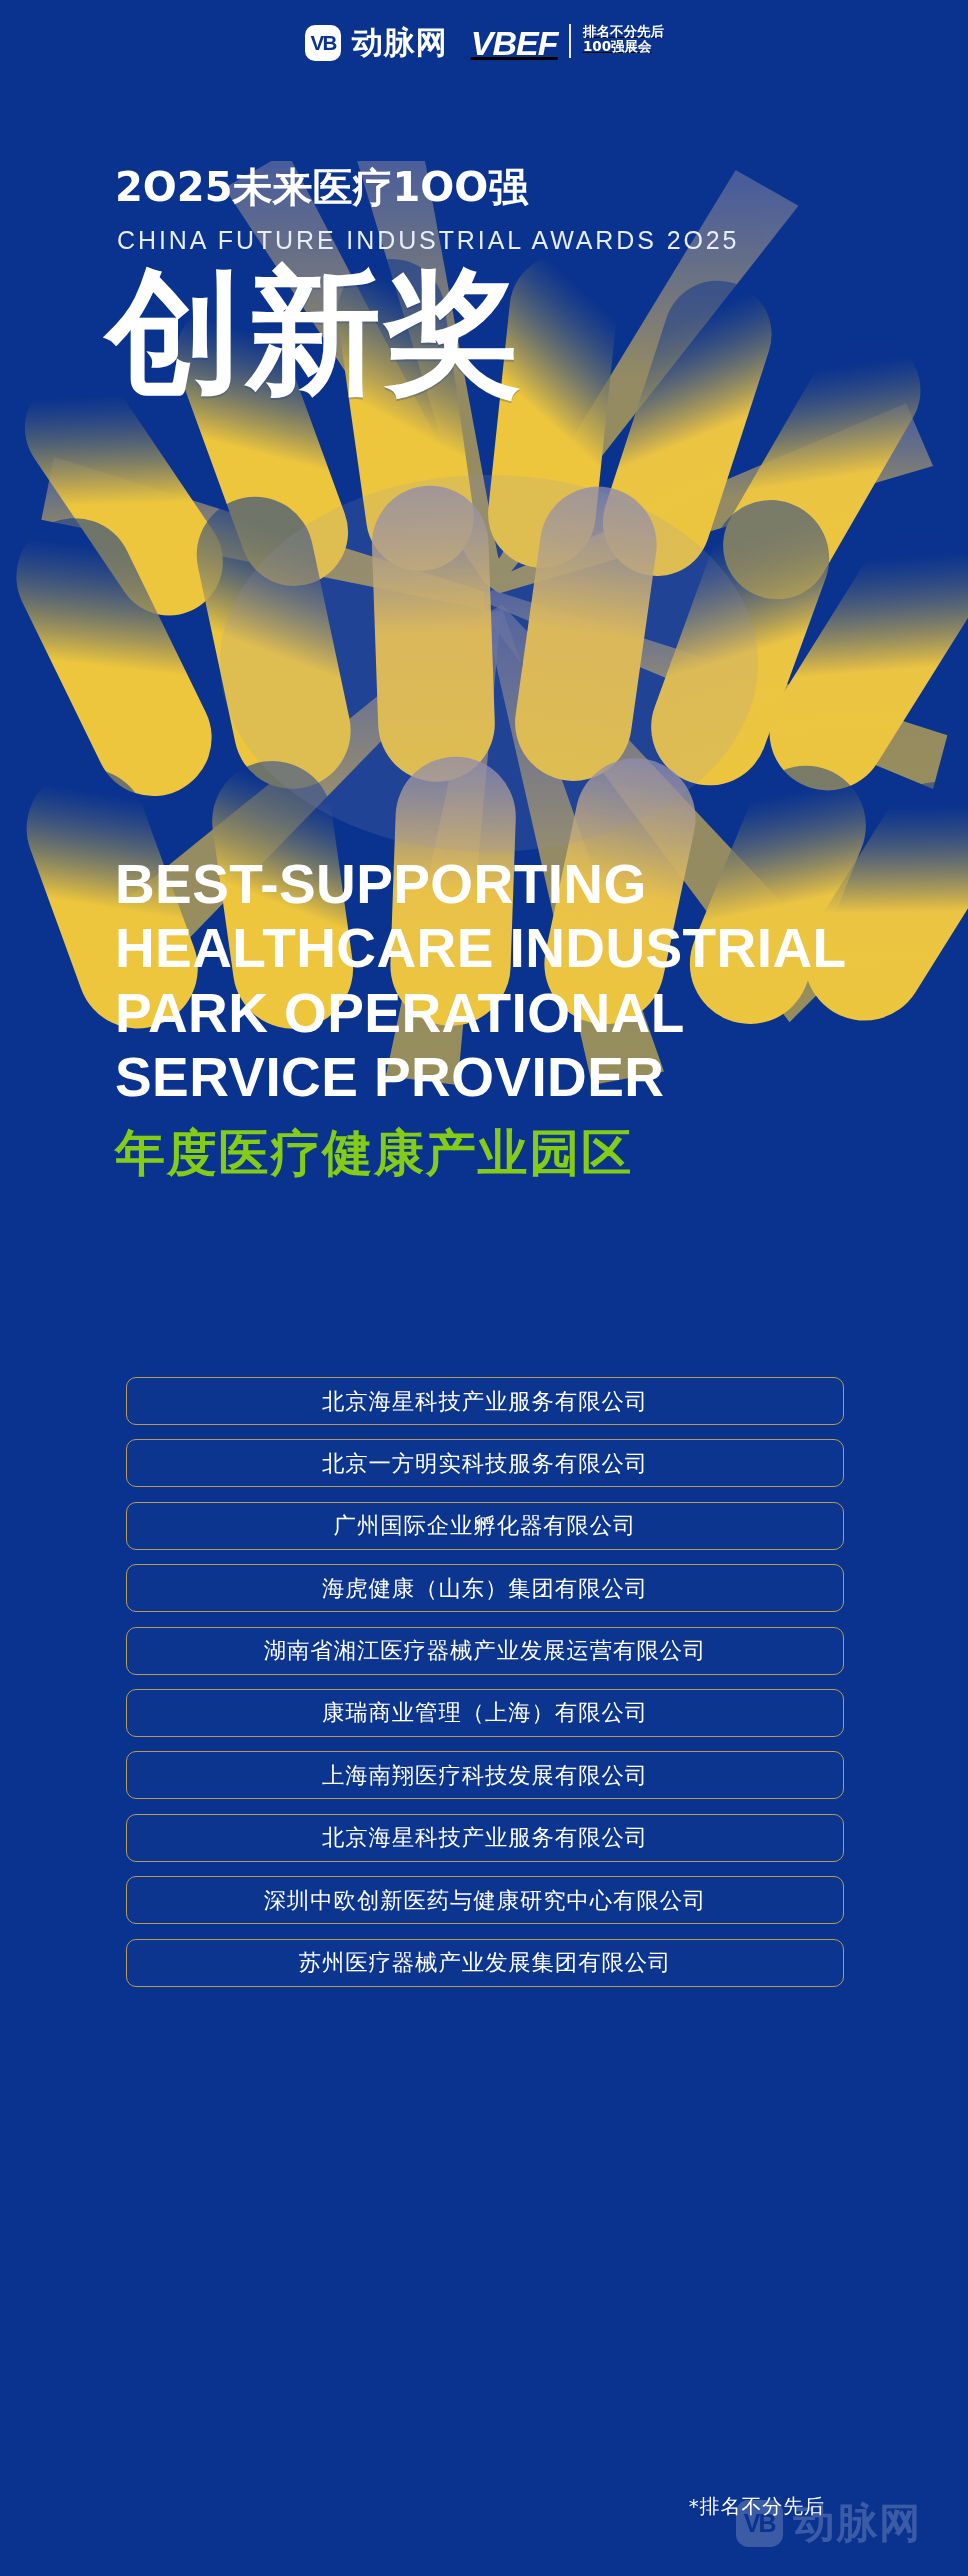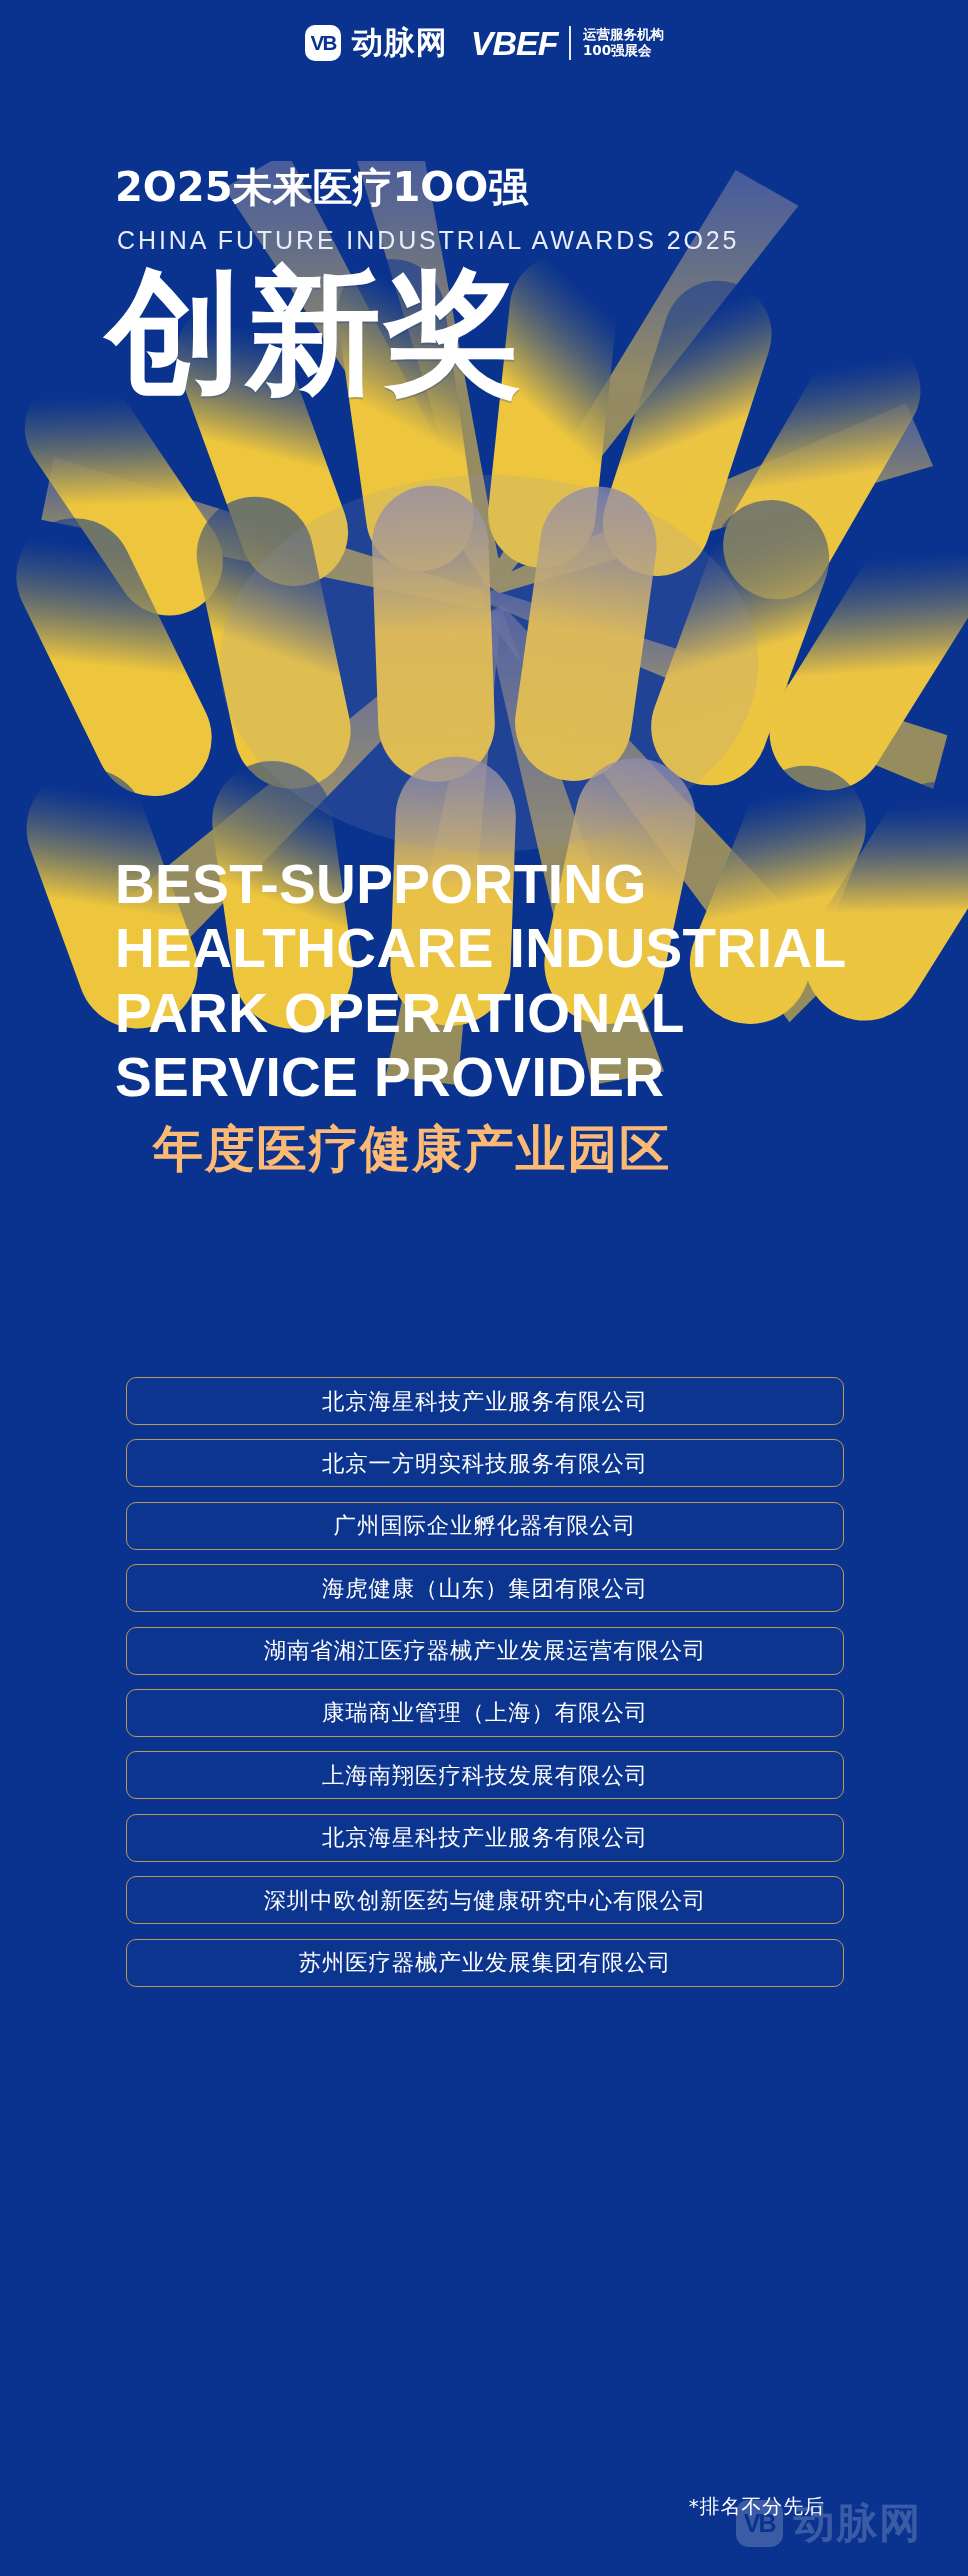--- a/index.html
+++ b/index.html
@@ -21,21 +21,21 @@
   .vb-badge {
     width:36px; height:36px; border-radius:10px; background:#ffffff;
     display:flex; align-items:center; justify-content:center;
     color:#0a338f; font-weight:bold; font-size:20.6px; letter-spacing:-1.8px;
     font-family:"Liberation Sans",sans-serif;
   }
   .brand-cn {
     color:#fff; font-size:31px; font-weight:bold; letter-spacing:0.9px;
     font-family:"DejaVu Sans",sans-serif;
   }
-  .brand-b { display:flex; align-items:center; gap:11.7px; }
+  .brand-b { display:flex; align-items:flex-start; gap:11.7px;text-decoration:underline; }
   .vbef {
     color:#fff; font-size:34px; font-weight:bold; font-style:italic;
     letter-spacing:-0.9px; font-family:"Liberation Sans",sans-serif;
   }
   .vb-div { width:1.8px; height:34px; background:#fff; opacity:.9; }
   .vbef-sub { color:#fff; font-size:13.5px; line-height:1.18; font-weight:bold;
     font-family:"DejaVu Sans",sans-serif; }
 
   
   .deco {
@@ -64,22 +64,22 @@
   }
 
   
   .awardname { position:absolute; left:115px; top:852px; width:789px; z-index:30; }
   .award-en {
     color:#fff; font-size:55px; font-weight:bold; line-height:1.17;
     letter-spacing:0.4px; font-family:"Liberation Sans",sans-serif;
   }
   .award-cn {
     margin-top:12.6px;
-    color:#fdba74; font-size:50px; font-weight:bold; line-height:1.24;
-    letter-spacing:1.8px; font-family:Liberation Mono, monospace;margin-left:38px;
+    color:#84cc16; font-size:50px; font-weight:bold; line-height:1.24;
+    letter-spacing:1.8px; font-family:Liberation Sans, sans-serif;
   }
 
   
   .list {
     position:absolute; left:126px; top:1377px; width:718px; z-index:30;
     display:flex; flex-direction:column; gap:14.4px;
   }
   .card {
     height:48px; border:1.3px solid #b99a57; border-radius:10px;
     display:flex; align-items:center; justify-content:center;
@@ -186,21 +186,21 @@
 
 <div class="header">
   <div class="brand-a">
     <span class="vb-badge">VB</span>
     <span class="brand-cn">动脉网</span>
   </div>
   <div class="brand-b">
     <span class="vbef">VBEF</span>
     <span class="vb-div"></span>
     <span class="vbef-sub">
-      <span>运营服务机构</span><br>
+      <span>排名不分先后</span><br>
       <span>100强展会</span>
     </span>
   </div>
 </div>
 
 <div class="titleblock">
   <div class="award-year">2O25未来医疗1OO强</div>
   <div class="award-en-sub">CHINA FUTURE INDUSTRIAL AWARDS 2O25</div>
   <div class="award-big">创新奖</div>
 </div>

